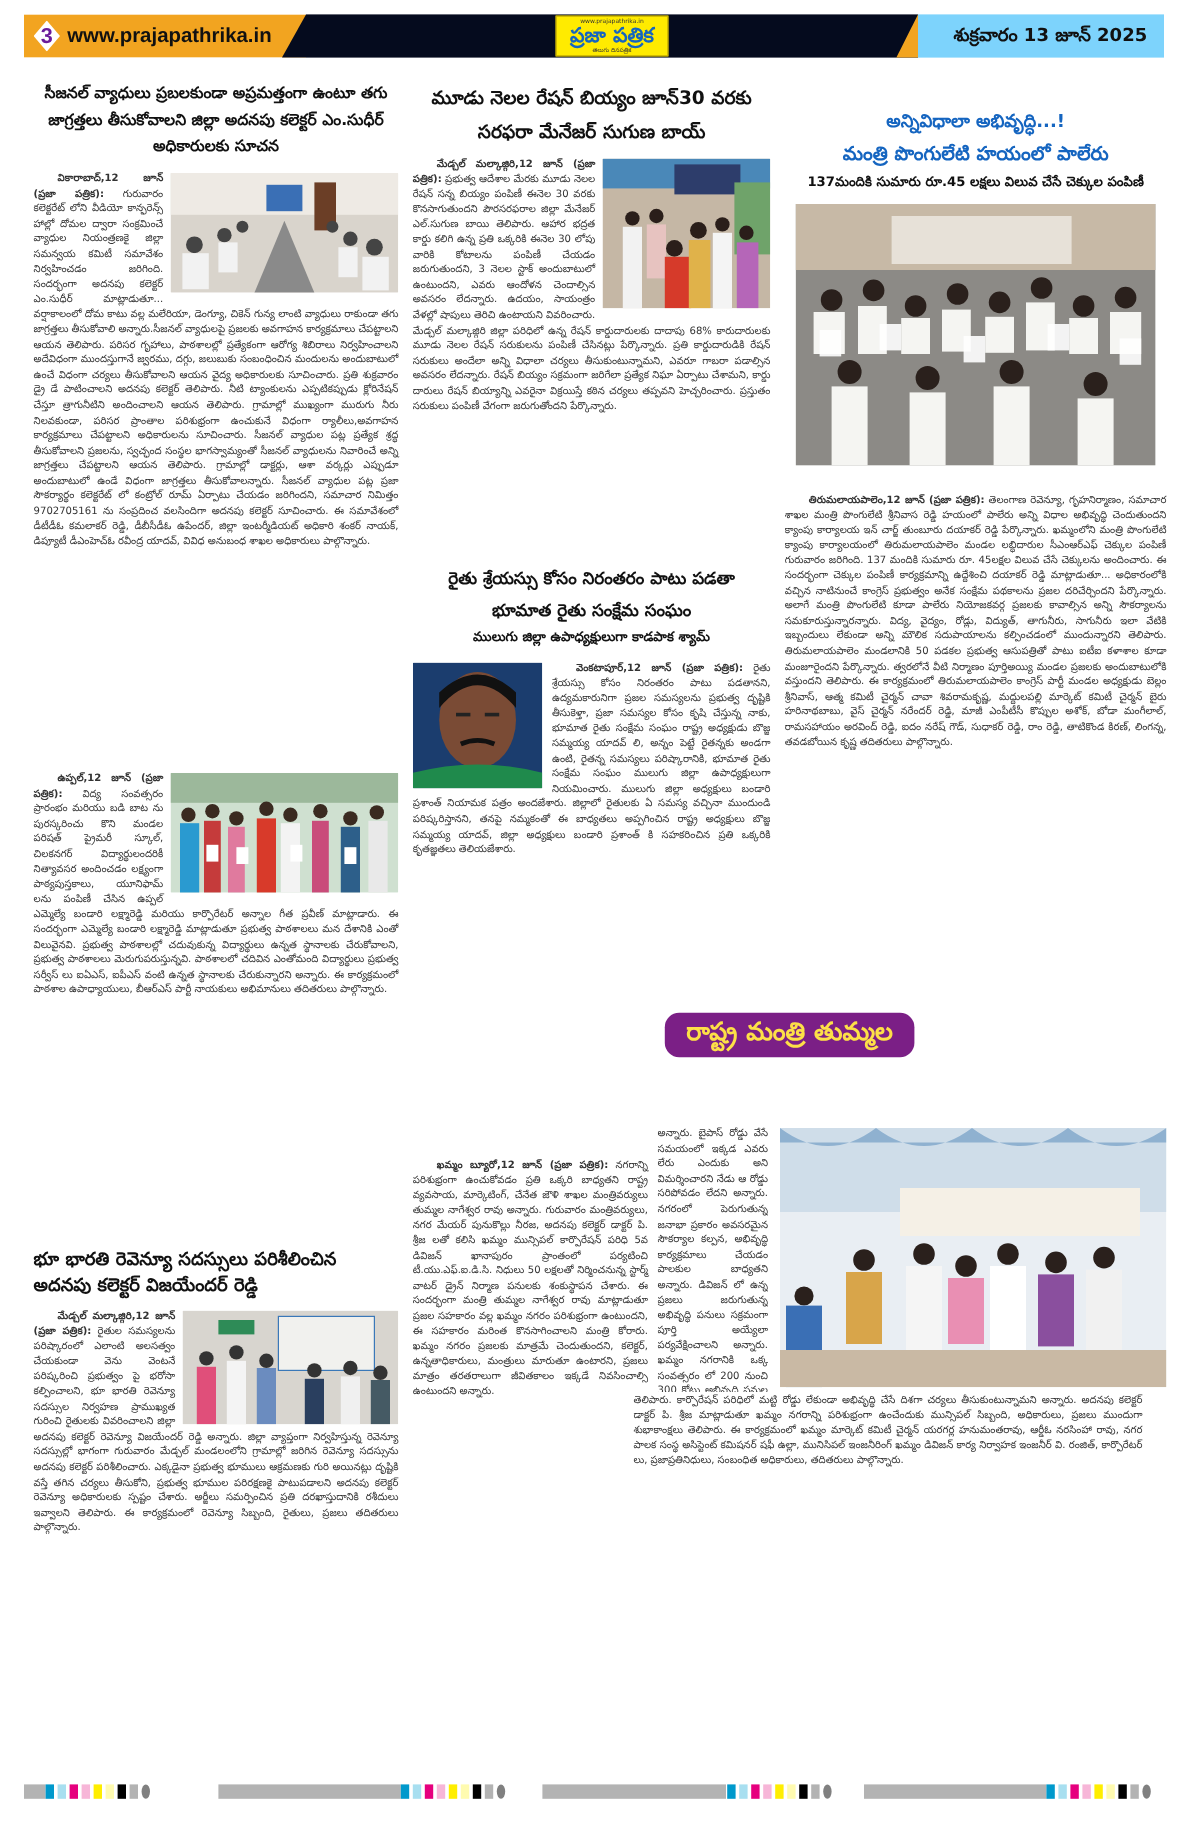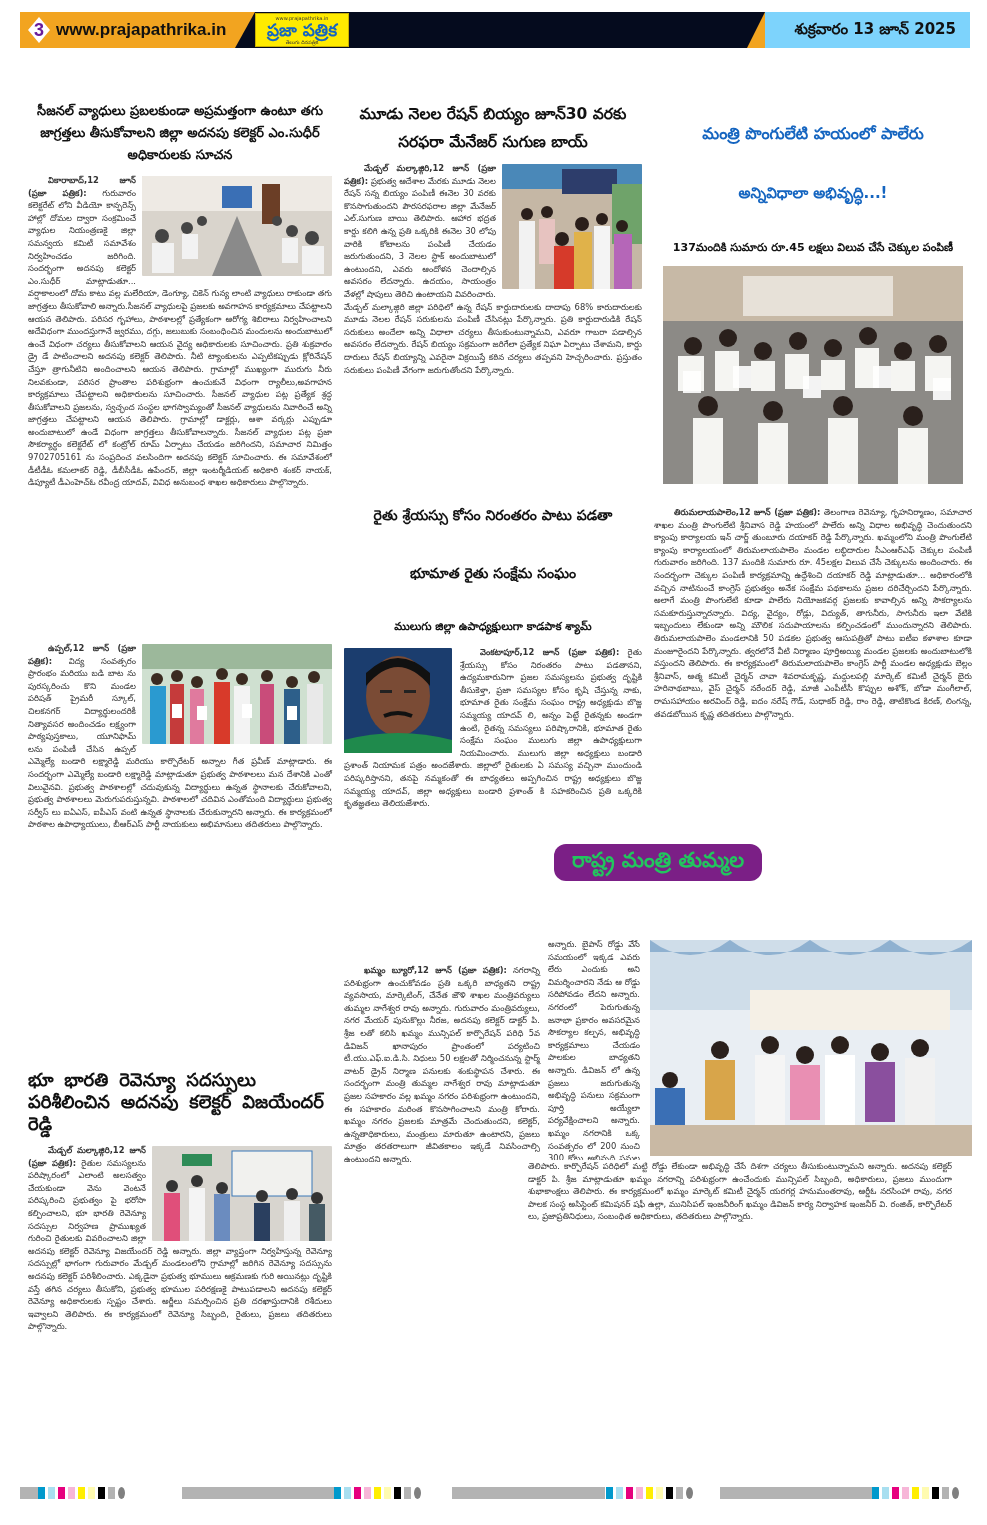--- a/index.html
+++ b/index.html
@@ -1,40 +1,40 @@
 <!DOCTYPE html>
 <html><head>
 <meta charset="utf-8">
 <style>
   * { box-sizing: border-box; margin: 0; padding: 0; }
   body { width: 987px; height: 1525px; background: #ffffff; font-family: "DejaVu Sans", sans-serif; color: #222; position: relative; overflow: hidden; }
   .masthead { position: absolute; left: 20px; top: 12px; width: 950px; height: 36px; display: flex; }
   .mh-left { width: 235px; background: #f2a420; display: flex; align-items: center; padding-left: 8px; clip-path: polygon(0 0, 100% 0, 100% 100%, 0 100%); }
   .page-num { width: 22px; height: 26px; background: #fff; color: #6a1b9a; font: bold 18px "Liberation Sans", sans-serif; display: flex; align-items: center; justify-content: center; clip-path: polygon(50% 0, 100% 50%, 50% 100%, 0 50%); margin-right: 6px; }
   .site-url { font: bold 17px "Liberation Sans", sans-serif; color: #111; }
-  .mh-mid { flex: 1; background: #050b1e; position: relative; display: flex; align-items: center; }
+  .mh-mid { flex: 1; background: #050b1e; position: relative; display: flex; align-items: center; justify-content: center; }
   .mh-mid::before { content: ""; position: absolute; left: -20px; top: 0; border-left: 20px solid transparent; border-bottom: 36px solid #050b1e; }
   .logo { background: #ffeb00; width: 94px; height: 34px; border: 1px solid #c9b000; display: flex; flex-direction: column; align-items: center; justify-content: center; }
   .logo-url { font-size: 5px; color: #333; }
   .logo-title { font: bold 17px "DejaVu Sans", sans-serif; color: #1565c0; line-height: 18px; }
   .logo-tag { font-size: 5px; color: #333; }
   .mh-right { width: 205px; background: #7dd3fc; display: flex; align-items: center; justify-content: flex-end; padding-right: 14px; position: relative; }
   .mh-right::before { content: ""; position: absolute; left: -18px; top: 0; border-right: 18px solid #f2a420; border-top: 36px solid transparent; }
   .date { font: bold 15px "DejaVu Sans", sans-serif; color: #111; }
 
   .col { position: absolute; font-size: 8.4px; line-height: 12.6px; text-align: justify; color: #333; }
-  .hl { font-weight: bold; text-align: center; color: #111; margin-top: 32px; }
+  .hl { font-weight: bold; text-align: center; color: #111; }
   .hl-blue { color: #1565c0; }
   .photo { float: right; margin: 2px 0 3px 6px; border-radius: 1px; overflow: hidden; }
   .photo-left { float: left; margin: 2px 8px 3px 0; }
   .body-text { text-indent: 20px; }
   .dateline { font-weight: bold; }
   .crowd { width: 100%; height: 100%; }
 
-  .badge { display: inline-block; background: #7b1f86; color: #22c55e; border-radius: 12px; font: bold 21px "DejaVu Sans", sans-serif; padding: 4px 18px; }
+  .badge { display: inline-block; background: #7b1f86; color: #fde047; border-radius: 12px; font: bold 21px "DejaVu Sans", sans-serif; padding: 4px 18px; }
   .colorbar { position: absolute; top: 1487px; height: 12px; background: #b3b3b3; }
   .swatch { position: absolute; top: 1487px; height: 12px; width: 7px; }
   .reg { position: absolute; top: 1487px; width: 7px; height: 12px; border-radius: 50%; background: #808080; }
 </style>
 </head>
 <body>
 
 <div class="masthead">
   <div class="mh-left">
     <span class="page-num">3</span>
@@ -110,21 +110,21 @@
           <rect x="55" y="62" width="10" height="14"></rect>
           <rect x="100" y="60" width="10" height="14"></rect>
           <rect x="145" y="62" width="10" height="14"></rect>
         </g>
     </svg>
   </div>
   <p class="body-text"><span class="dateline">ఉప్పల్,12 జూన్ (ప్రజా పత్రిక):</span> <span>విద్య సంవత్సరం ప్రారంభం మరియు బడి బాట ను పురస్కరించు కొని మండల పరిషత్ ప్రైమరీ స్కూల్, చిలకనగర్ విద్యార్థులందరికీ నిత్యావసర అందించడం లక్ష్యంగా పాఠ్యపుస్తకాలు, యూనిఫామ్ లను పంపిణీ చేసిన ఉప్పల్ ఎమ్మెల్యే బండారి లక్ష్మారెడ్డి మరియు కార్పొరేటర్ అన్నాల గీత ప్రవీణ్ మాట్లాడారు. ఈ సందర్భంగా ఎమ్మెల్యే బండారి లక్ష్మారెడ్డి మాట్లాడుతూ ప్రభుత్వ పాఠశాలలు మన దేశానికి ఎంతో విలువైనవి. ప్రభుత్వ పాఠశాలల్లో చదువుకున్న విద్యార్థులు ఉన్నత స్థానాలకు చేరుకోవాలని, ప్రభుత్వ పాఠశాలలు మెరుగుపరుస్తున్నవి. పాఠశాలలో చదివిన ఎంతోమంది విద్యార్థులు ప్రభుత్వ సర్వీస్ లు ఐఏఎస్, ఐపీఎస్ వంటి ఉన్నత స్థానాలకు చేరుకున్నారని అన్నారు. ఈ కార్యక్రమంలో పాఠశాల ఉపాధ్యాయులు, బీఆర్ఎస్ పార్టీ నాయకులు అభిమానులు తదితరులు పాల్గొన్నారు.</span></p>
 </div>
 
 <div class="col" style="left:28px; top:1038px; width:304px;">
-  <div class="hl" style="font-size:18px; line-height:22px; margin-bottom:8px; text-align:left;font-family:Liberation Mono, monospace;">భూ భారతి రెవెన్యూ సదస్సులు పరిశీలించిన అదనపు కలెక్టర్ విజయేందర్ రెడ్డి</div>
+  <div class="hl" style="font-size:15px; line-height:22px; margin-bottom:8px; text-align:left;">భూ భారతి రెవెన్యూ సదస్సులు పరిశీలించిన అదనపు కలెక్టర్ విజయేందర్ రెడ్డి</div>
   <div class="photo" style="width:180px; height:95px;">
     <svg class="crowd" viewBox="0 0 180 95" preserveAspectRatio="none">
       <rect width="180" height="95" fill="#d8d5cf"></rect>
       <rect x="80" y="5" width="80" height="45" fill="#f1f1ee" stroke="#3a78b8"></rect>
       <rect x="30" y="8" width="30" height="12" fill="#2e8b57"></rect>
       <g fill="#333">
           <circle cx="20" cy="40" r="6"></circle>
           <circle cx="45" cy="35" r="6"></circle>
           <circle cx="70" cy="42" r="6"></circle>
           <circle cx="110" cy="50" r="6"></circle>
@@ -185,22 +185,22 @@
       <rect x="36" y="42" width="12" height="3" fill="#222"></rect>
         <rect x="60" y="42" width="12" height="3" fill="#222"></rect>
       <path d="M40 68 Q54 62 68 68" stroke="#111" stroke-width="4" fill="none"></path>
       <path d="M0 105 L0 92 Q54 78 108 92 L108 105 Z" fill="#1f8a4c"></path>
     </svg>
   </div>
   <p class="body-text"><span class="dateline">వెంకటాపూర్,12 జూన్ (ప్రజా పత్రిక):</span> <span>రైతు శ్రేయస్సు కోసం నిరంతరం పాటు పడతానని, ఉద్యమకారునిగా ప్రజల సమస్యలను ప్రభుత్వ దృష్టికి తీసుకెళ్తా, ప్రజా సమస్యల కోసం కృషి చేస్తున్న నాకు, భూమాత రైతు సంక్షేమ సంఘం రాష్ట్ర అధ్యక్షుడు బొజ్జ సమ్మయ్య యాదవ్ లి, అన్నం పెట్టే రైతన్నకు అండగా ఉంటి, రైతన్న సమస్యలు పరిష్కారానికి, భూమాత రైతు సంక్షేమ సంఘం ములుగు జిల్లా ఉపాధ్యక్షులుగా నియమించారు. ములుగు జిల్లా అధ్యక్షులు బండారి ప్రశాంత్ నియామక పత్రం అందజేశారు. జిల్లాలో రైతులకు ఏ సమస్య వచ్చినా ముందుండి పరిష్కరిస్తానని, తనపై నమ్మకంతో ఈ బాధ్యతలు అప్పగించిన రాష్ట్ర అధ్యక్షులు బొజ్జ సమ్మయ్య యాదవ్, జిల్లా అధ్యక్షులు బండారి ప్రశాంత్ కి సహకరించిన ప్రతి ఒక్కరికి కృతజ్ఞతలు తెలియజేశారు.</span></p>
 </div>
 
 <div class="col" style="left:654px; top:88px; width:318px;">
+  <div class="hl hl-blue" style="font-size:15px; line-height:26px;">అన్నివిధాలా అభివృద్ధి...!</div>
   <div class="hl hl-blue" style="font-size:16px; line-height:28px;">మంత్రి పొంగులేటి హయంలో పాలేరు</div>
-  <div class="hl hl-blue" style="font-size:15px; line-height:26px;">అన్నివిధాలా అభివృద్ధి...!</div>
   <div class="hl" style="font-size:11px; line-height:20px; margin-bottom:8px;">137మందికి సుమారు రూ.45 లక్షలు విలువ చేసే చెక్కుల పంపిణీ</div>
   <div style="width:300px; height:218px; margin:0 auto 22px;">
     <svg class="crowd" viewBox="0 0 300 218" preserveAspectRatio="none">
       <rect width="300" height="218" fill="#8c8a86"></rect>
       <rect x="0" y="0" width="300" height="55" fill="#c7b9a6"></rect>
       <rect x="80" y="10" width="150" height="40" fill="#e7e1d8"></rect>
       <g fill="#2a201c">
           <circle cx="30" cy="80" r="9"></circle>
           <circle cx="65" cy="72" r="9"></circle>
           <circle cx="100" cy="85" r="9"></circle>

